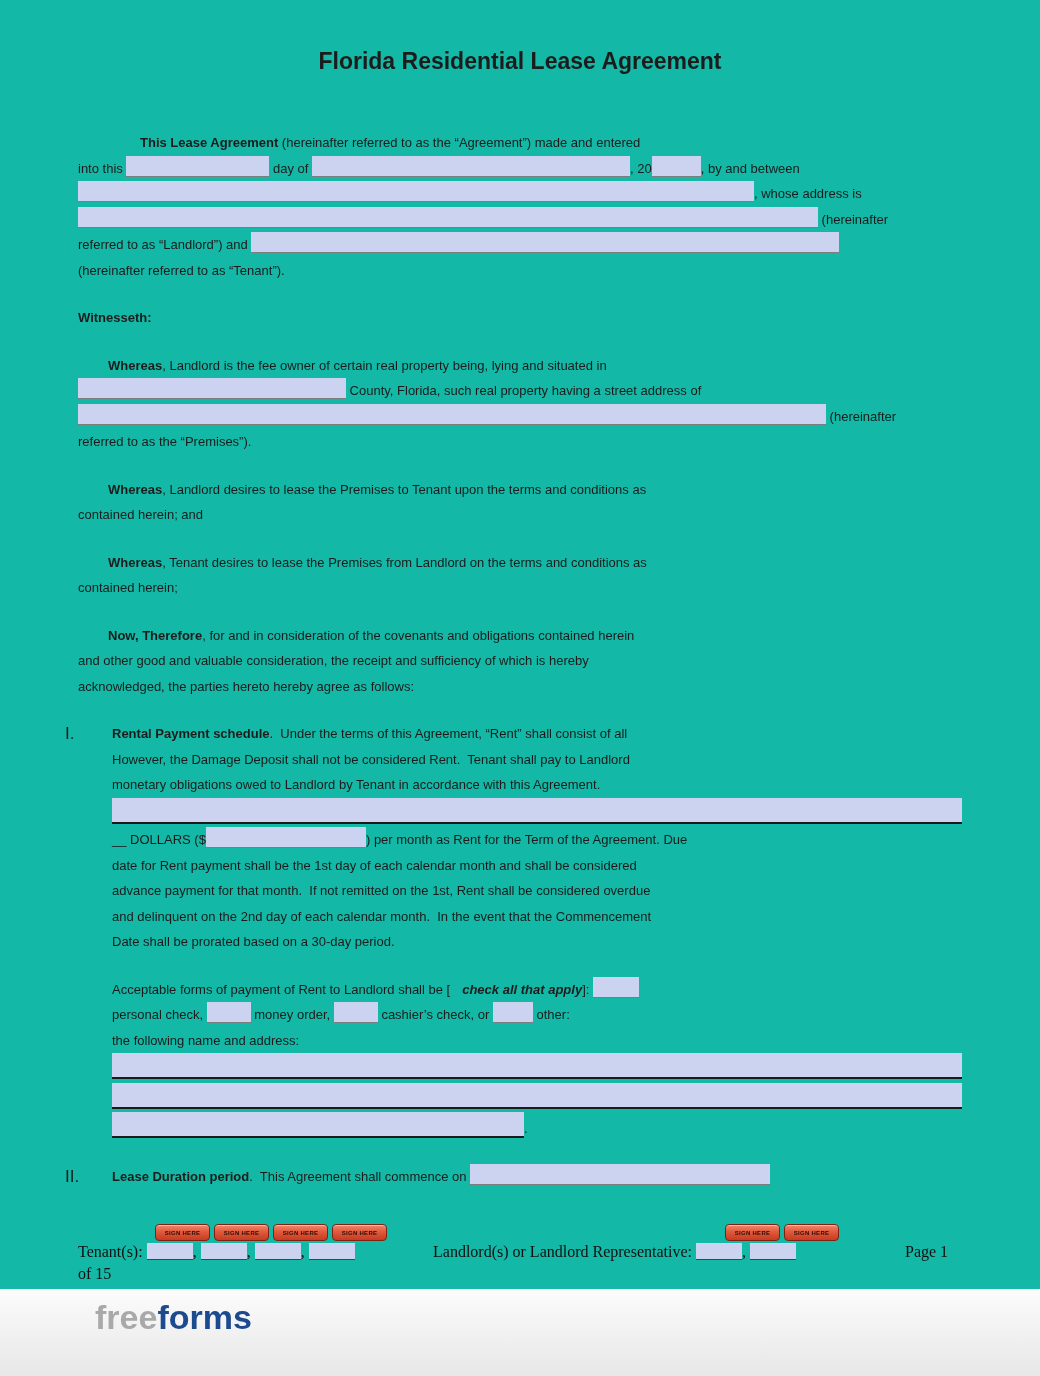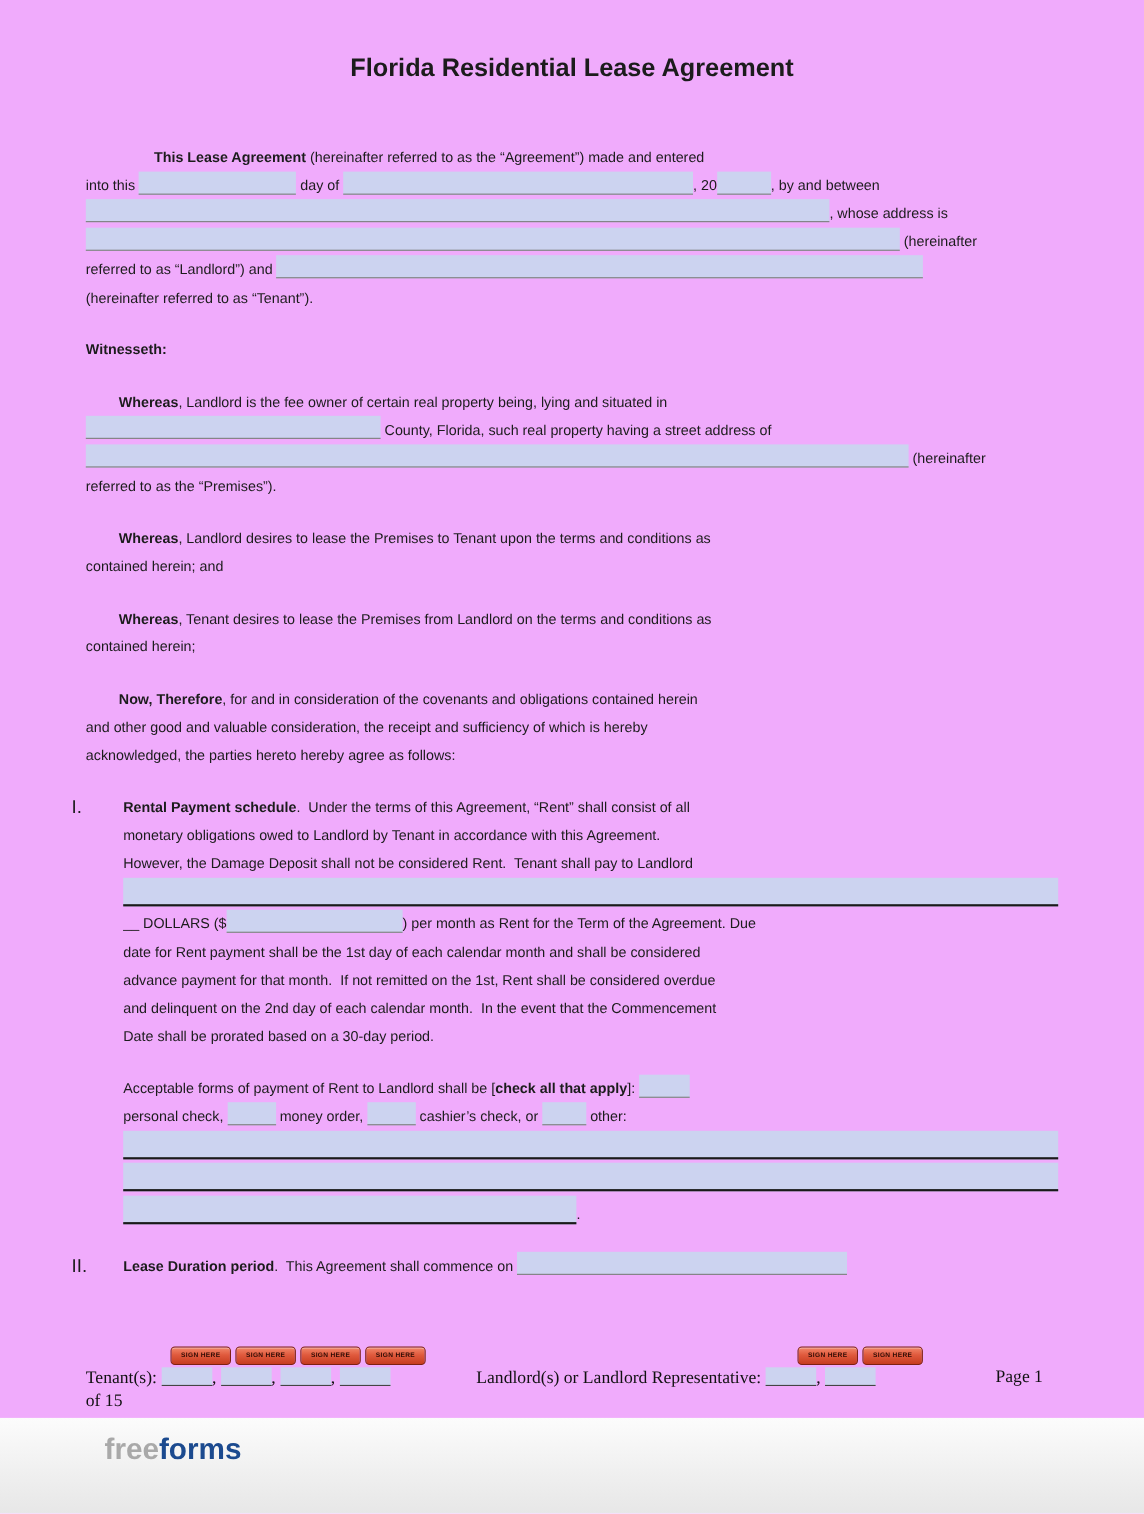--- a/index.html
+++ b/index.html
@@ -1,43 +1,43 @@
 <!DOCTYPE html>
 <html><head>
 <meta charset="utf-8">
 <style>
   html,body{margin:0;padding:0;background:#ffffff;}
-  .page{position:relative;width:1040px;height:1376px;background:#f0abfc;overflow:hidden;
+  .page{position:relative;width:1040px;height:1376px;background:#14b8a6;overflow:hidden;
         font-family:"Liberation Sans","DejaVu Sans",sans-serif;color:#1c1c1c;}
   .content{position:absolute;left:78px;top:0;width:884px;}
   .title{margin-top:46px;text-align:center;font-size:23px;font-weight:bold;line-height:30px;}
   .para{margin-top:22px;}
   .para.first{margin-top:54px;}
   .ln{line-height:25.5px;white-space:pre;font-size:13px;}
   .ind62{display:inline-block;width:62px;}
   .ind30{display:inline-block;width:30px;}
   b{font-weight:bold;}
-  .bi{font-weight:bold;}
+  .bi{font-weight:bold;font-style:italic;padding-left:12px;}
   .fld{display:inline-block;background:#ccd3f0;height:20px;border-bottom:1px solid #7d7d7d;vertical-align:-4px;}
   .fld.dk{border-bottom:2px solid #1a1a1a;height:22px;vertical-align:-5px;}
   .fld.big{height:24px;}
   .sec{position:relative;padding-left:34px;}
   .sec-num{position:absolute;left:-13px;top:0;line-height:25.5px;font-size:17px;}
   
   .sign-btn{position:absolute;width:55px;height:17px;top:1224px;border-radius:4px;
             background:linear-gradient(180deg,#f2876a 0%,#e05a3d 45%,#c63c20 100%);
             border:1px solid #7e2112;box-shadow:inset 0 1px 0 rgba(255,255,255,.45);
             display:flex;align-items:center;justify-content:center;
             font-size:6px;font-weight:bold;color:#2e0b04;letter-spacing:.3px;cursor:pointer;padding:0;}
   .footline{position:absolute;top:1243px;font-family:"Liberation Serif","DejaVu Serif",serif;
             font-size:16px;white-space:pre;color:#111;}
   .ffld{display:inline-block;background:#ccd3f0;width:46px;height:16px;border-bottom:1px solid #444;vertical-align:-3px;}
   .band{position:absolute;left:0;top:1289px;width:1040px;height:87px;
         background:linear-gradient(180deg,#fcfcfc 0%,#efefef 60%,#e7e7e7 100%);}
-  .brand{position:absolute;left:95px;top:13px;font-size:27px;font-weight:bold;line-height:30px;}
+  .brand{position:absolute;left:95px;top:13px;font-size:34px;font-weight:bold;line-height:30px;}
   .brand .free{color:#a9a9a9;}
   .brand .forms{color:#1b4a8f;}
 </style>
 </head>
 <body>
 
 <div class="page">
   <div class="content">
 
     <div class="title">Florida Residential Lease Agreement</div>
@@ -74,33 +74,34 @@
 
     <div class="para">
       <div class="ln"><span class="ind30"></span><b>Now, Therefore</b><span>, for and in consideration of the covenants and obligations contained herein</span></div>
       <div class="ln"><span>and other good and valuable consideration, the receipt and sufficiency of which is hereby</span></div>
       <div class="ln"><span>acknowledged, the parties hereto hereby agree as follows:</span></div>
     </div>
 
     <div class="para sec">
       <span class="sec-num">I.</span>
       <div class="ln"><b>Rental Payment schedule</b><span>.  Under the terms of this Agreement, “Rent” shall consist of all</span></div>
+      <div class="ln"><span>However, the Damage Deposit shall not be considered Rent.  Tenant shall pay to Landlord</span></div>
       <div class="ln"><span>monetary obligations owed to Landlord by Tenant in accordance with this Agreement.</span></div>
-      <div class="ln"><span>However, the Damage Deposit shall not be considered Rent.  Tenant shall pay to Landlord</span></div>
       <div class="ln"><span class="fld dk big" style="width:850px"></span></div>
       <div class="ln"><span>__ DOLLARS ($</span><span class="fld" style="width:160px"></span><span>) per month as Rent for the Term of the Agreement. Due</span></div>
       <div class="ln"><span>date for Rent payment shall be the 1st day of each calendar month and shall be considered</span></div>
       <div class="ln"><span>advance payment for that month.  If not remitted on the 1st, Rent shall be considered overdue</span></div>
       <div class="ln"><span>and delinquent on the 2nd day of each calendar month.  In the event that the Commencement</span></div>
       <div class="ln"><span>Date shall be prorated based on a 30-day period.</span></div>
     </div>
 
     <div class="para sec">
       <div class="ln"><span>Acceptable forms of payment of Rent to Landlord shall be [</span><span class="bi">check all that apply</span><span>]: </span><span class="fld" style="width:46px"></span></div>
       <div class="ln"><span>personal check, </span><span class="fld" style="width:44px"></span><span> money order, </span><span class="fld" style="width:44px"></span><span> cashier’s check, or </span><span class="fld" style="width:40px"></span><span> other:</span></div>
+      <div class="ln"><span>the following name and address:</span></div>
       <div class="ln"><span class="fld dk big" style="width:850px"></span></div>
       <div class="ln"><span class="fld dk big" style="width:850px"></span></div>
       <div class="ln"><span class="fld dk big" style="width:412px"></span><span>.</span></div>
     </div>
 
     <div class="para sec">
       <span class="sec-num">II.</span>
       <div class="ln"><b>Lease Duration period</b><span>.  This Agreement shall commence on </span><span class="fld" style="width:300px"></span></div>
     </div>
   </div>

